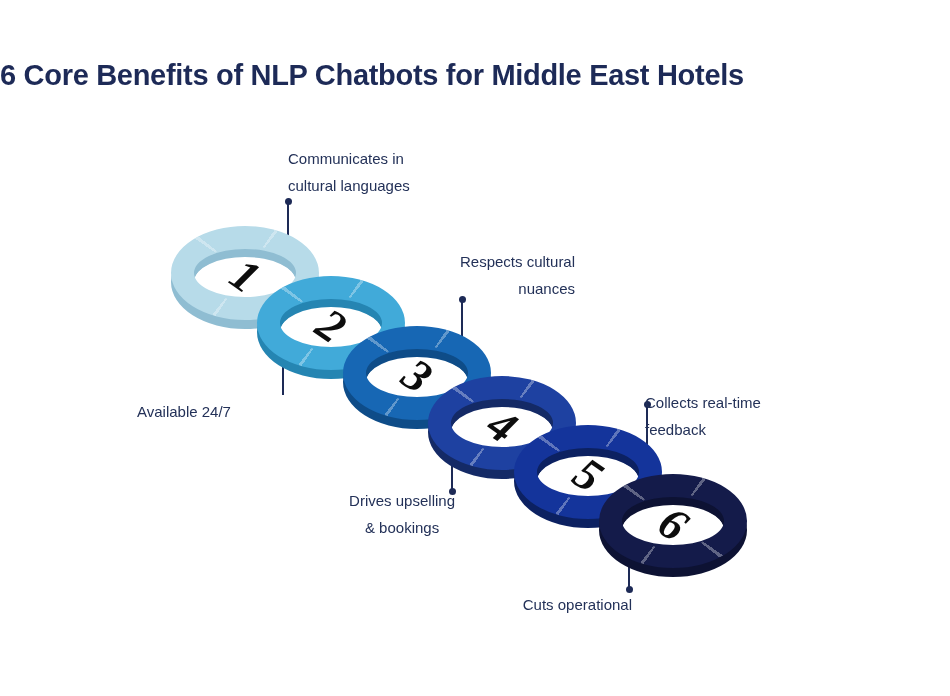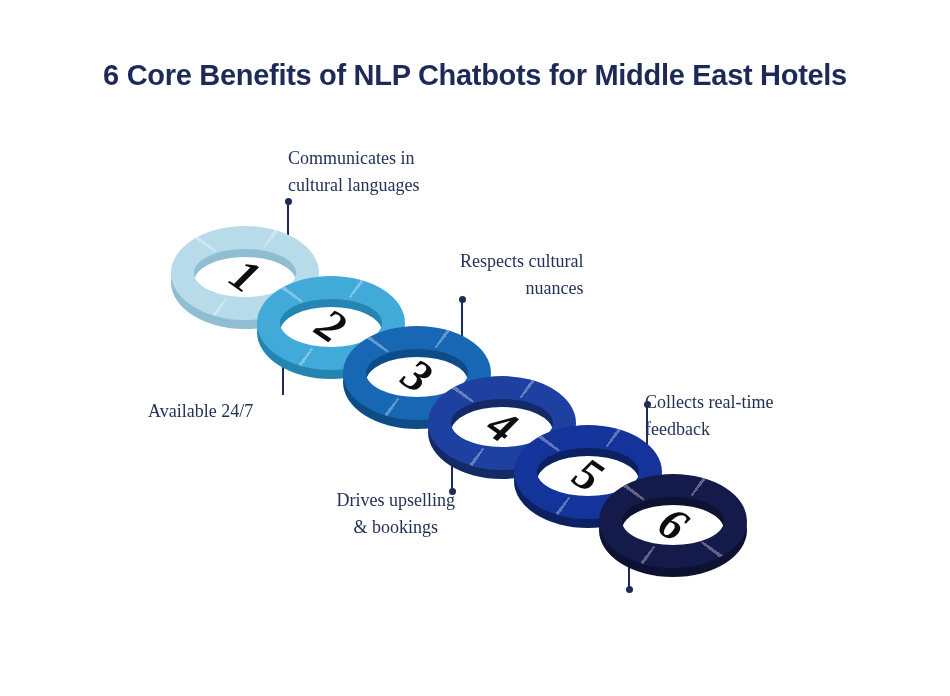--- a/index.html
+++ b/index.html
@@ -3,21 +3,21 @@
 <meta charset="utf-8">
 <style>
   html,body{margin:0;padding:0;}
   body{
     width:950px;height:696px;background:#ffffff;overflow:hidden;
     font-family:"Liberation Sans","DejaVu Sans",sans-serif;
   }
   .stage{position:relative;width:950px;height:696px;background:#ffffff;}
 
   .title{
-    position:absolute;left:0;top:58px;width:950px;text-align:center;
+    position:absolute;left:0;top:58px;width:950px;
     font-size:29px;line-height:34px;font-weight:800;letter-spacing:-0.3px;
     color:#1d2a57;
   }
 
   
   .ring{position:absolute;width:148px;height:103px;}
   .ring .depth,.ring .face{
     position:absolute;left:0;width:148px;height:94px;border-radius:50%;
     border:23px solid #000;box-sizing:border-box;
   }
@@ -53,27 +53,27 @@
   .connector .dot.bottom{bottom:-5px;}
   .line1{left:287px;top:203px;height:47px;}
   .line2{left:461px;top:301px;height:51px;}
   .line3{left:646px;top:406px;height:46px;}
   .line4{left:282px;top:349px;height:46px;}
   .line5{left:451px;top:450px;height:40px;}
   .line6{left:628px;top:540px;height:48px;}
 
   
   .callout{
-    position:absolute;font-size:18px;line-height:27px;color:#233158;
-    white-space:nowrap;z-index:20;font-family:Liberation Serif, serif;
+    position:absolute;font-size:15px;line-height:27px;color:#233158;
+    white-space:nowrap;z-index:20;
   }
   .co1{left:288px;top:145px;text-align:left;}
   .co2{left:460px;top:248px;text-align:right;}
   .co3{left:645px;top:353px;text-align:left;margin-top:36px;}
-  .co4{left:148px;top:398px;text-align:right;}
+  .co4{left:137px;top:398px;text-align:right;}
   .co5{right:495px;top:487px;text-align:center;}
   .co6{right:318px;top:591px;text-align:right;}
 </style>
 </head>
 <body>
 
 <div class="stage">
 
   <div class="title">6 Core Benefits of NLP Chatbots for Middle East Hotels</div>
 
@@ -150,15 +150,16 @@
     <div>feedback</div>
   </div>
   <div class="callout co4">
     <div>Available 24/7</div>
   </div>
   <div class="callout co5">
     <div>Drives upselling</div>
     <div>&amp; bookings</div>
   </div>
   <div class="callout co6">
+    <div>Cuts operational</div>
   </div>
 
 </div>
 
 </body></html>

